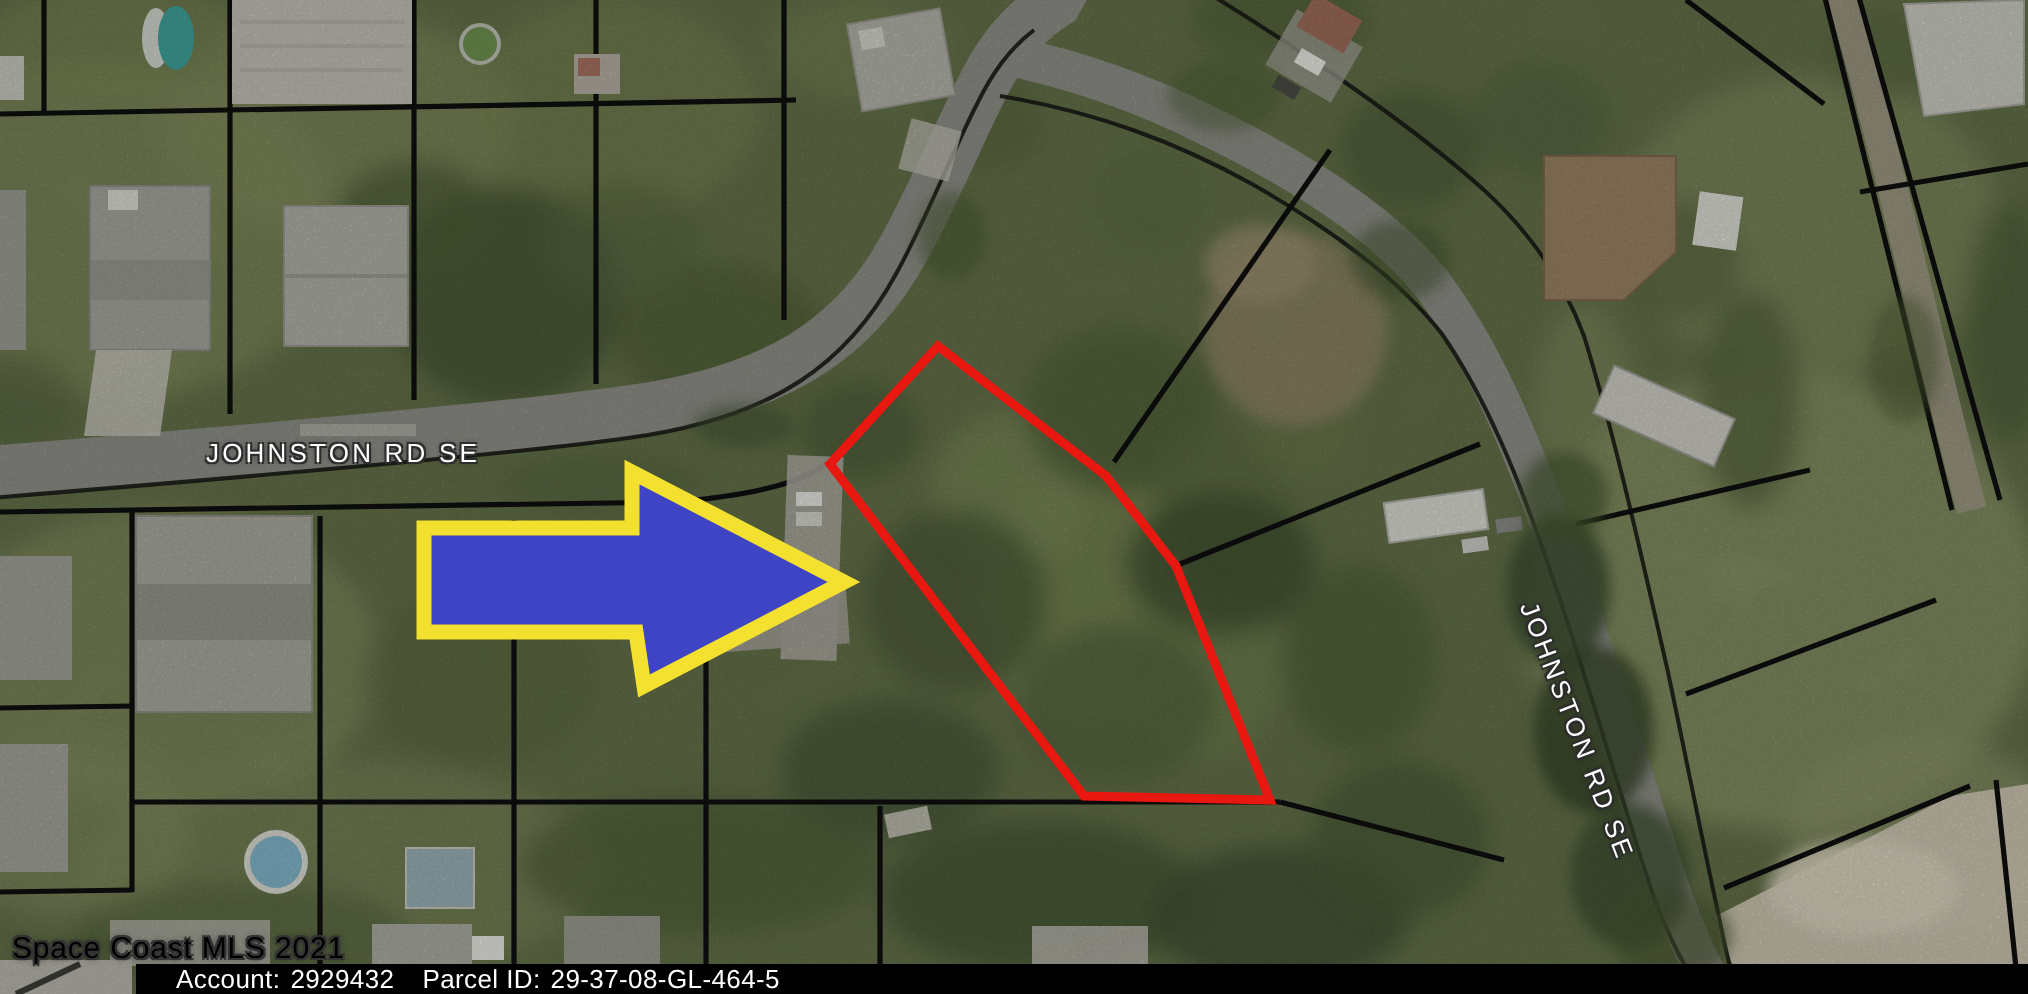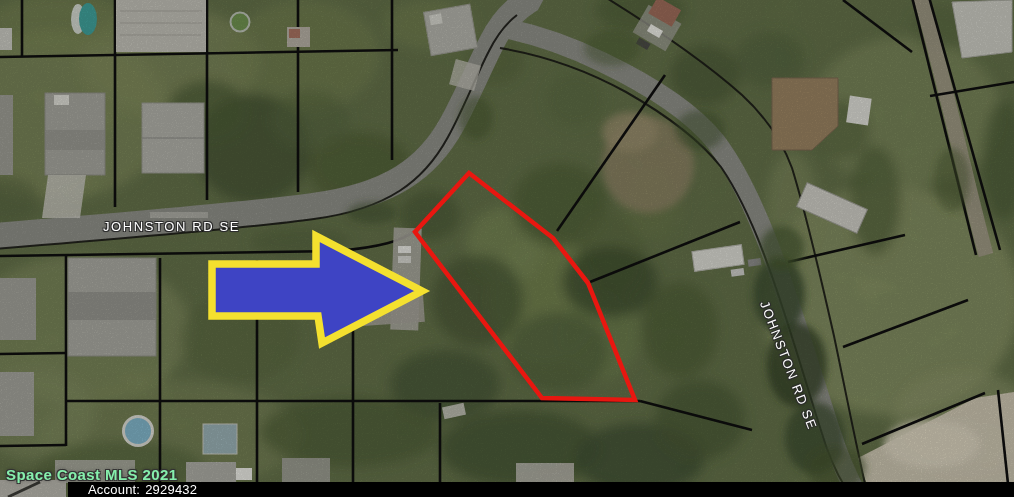--- a/index.html
+++ b/index.html
@@ -5,24 +5,24 @@
   html,body{margin:0;padding:0;background:#222;}
   .stage{position:relative;width:1014px;height:497px;overflow:hidden;
          font-family:"Liberation Sans",sans-serif;background:#66734a;}
   .stage svg{position:absolute;left:0;top:0;display:block;}
   .maplabel{position:absolute;color:#fff;font-size:13px;letter-spacing:1.6px;
             white-space:nowrap;font-weight:400;
             text-shadow:-1px -1px 0 #2d2d2d,1px -1px 0 #2d2d2d,-1px 1px 0 #2d2d2d,
                         1px 1px 0 #2d2d2d,0 0 3px rgba(0,0,0,.6);}
   #horizon-label{left:103px;top:219px;}
   #johnston-label{left:764px;top:294px;transform:rotate(69deg);transform-origin:0 50%;}
-  .watermark{position:absolute;left:6px;top:466px;color:#86efac;font-size:15px;
+  .watermark{position:absolute;left:6px;top:466px;color:#000000;font-size:15px;
              letter-spacing:.4px;white-space:nowrap;
              text-shadow:-1px -1px 0 #333,1px -1px 0 #333,-1px 1px 0 #333,
-                         1px 1px 0 #333,0 0 4px rgba(0,0,0,.7);font-weight:bold;}
+                         1px 1px 0 #333,0 0 4px rgba(0,0,0,.7);}
   .footer-bar{position:absolute;left:68px;right:0;top:482px;height:15px;background:#000;
               color:#fff;font-size:13px;line-height:15px;padding-left:20px;
               display:flex;gap:14px;letter-spacing:.2px;}
   .f-item{display:flex;gap:5px;white-space:nowrap;}
 </style>
 </head>
 <body>
 
 <div class="stage">
 
@@ -227,15 +227,19 @@
 
   <div class="maplabel" id="johnston-label">JOHNSTON RD SE</div>
 
   <div class="watermark">Space Coast MLS 2021</div>
 
   <div class="footer-bar">
     <span class="f-item">
       <span>Account:</span>
       <span>2929432</span>
     </span>
+    <span class="f-item">
+      <span>Parcel ID:</span>
+      <span>29-37-08-GL-464-5</span>
+    </span>
   </div>
 
 </div>
 
 </body></html>

